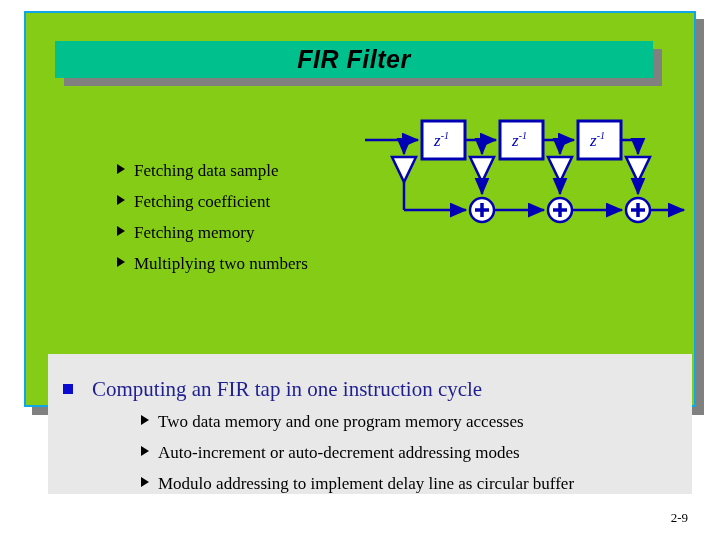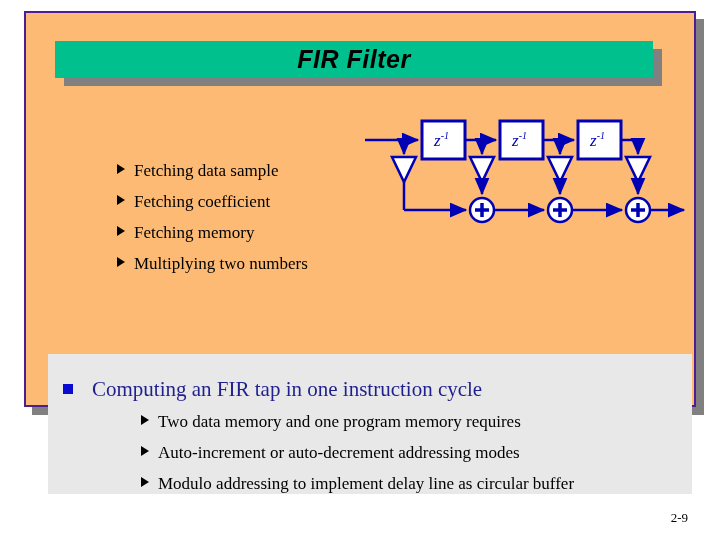--- a/index.html
+++ b/index.html
@@ -6,21 +6,21 @@
     --banner:#00c08e; --shadow:#808080; --heading-blue:#1f1f8f;
     --bullet-blue:#0a0ad0; --section-box:#e8e8e8; --diagram-blue:#0000b4;
     --text-black:#000000;
   }
   *{margin:0;padding:0;box-sizing:border-box;}
   html,body{width:720px;height:540px;background:#ffffff;overflow:hidden;
     font-family:"Liberation Serif","DejaVu Serif",serif;}
   .page{position:relative;width:720px;height:540px;background:#ffffff;}
   .slide-frame{
     position:absolute;left:24px;top:11px;width:672px;height:396px;
-    background:#fdba74;border:2px solid #4c1d95;
+    background:#84cc16;border:2px solid #0ea5e9;
     box-shadow:8px 8px 0 var(--shadow);
   }
   .title-banner{
     position:absolute;left:29px;top:28px;width:598px;height:37px;
     background:var(--banner);box-shadow:9px 8px 0 var(--shadow);
     display:flex;align-items:center;justify-content:center;
   }
   .title-banner .title-text{
     font-family:"Liberation Sans","DejaVu Sans",sans-serif;
     font-weight:bold;font-style:italic;font-size:25px;color:#000;
@@ -137,21 +137,21 @@
     </svg>
 
     <div class="section-box">
       <div class="section-heading" style="left:15px;top:23px;">
         <span class="square-bullet"></span>
         <span class="heading-text">Computing an FIR tap in one instruction cycle</span>
       </div>
       <ul class="sub-list" style="left:93px;top:57px;">
         <li class="sub-item">
           <span class="arrow-bullet"></span>
-          <span class="sub-text">Two data memory and one program memory requires</span>
+          <span class="sub-text">Two data memory and one program memory accesses</span>
         </li>
         <li class="sub-item">
           <span class="arrow-bullet"></span>
           <span class="sub-text">Auto-increment or auto-decrement addressing modes</span>
         </li>
         <li class="sub-item">
           <span class="arrow-bullet"></span>
           <span class="sub-text">Modulo addressing to implement delay line as circular buffer</span>
         </li>
       </ul>

